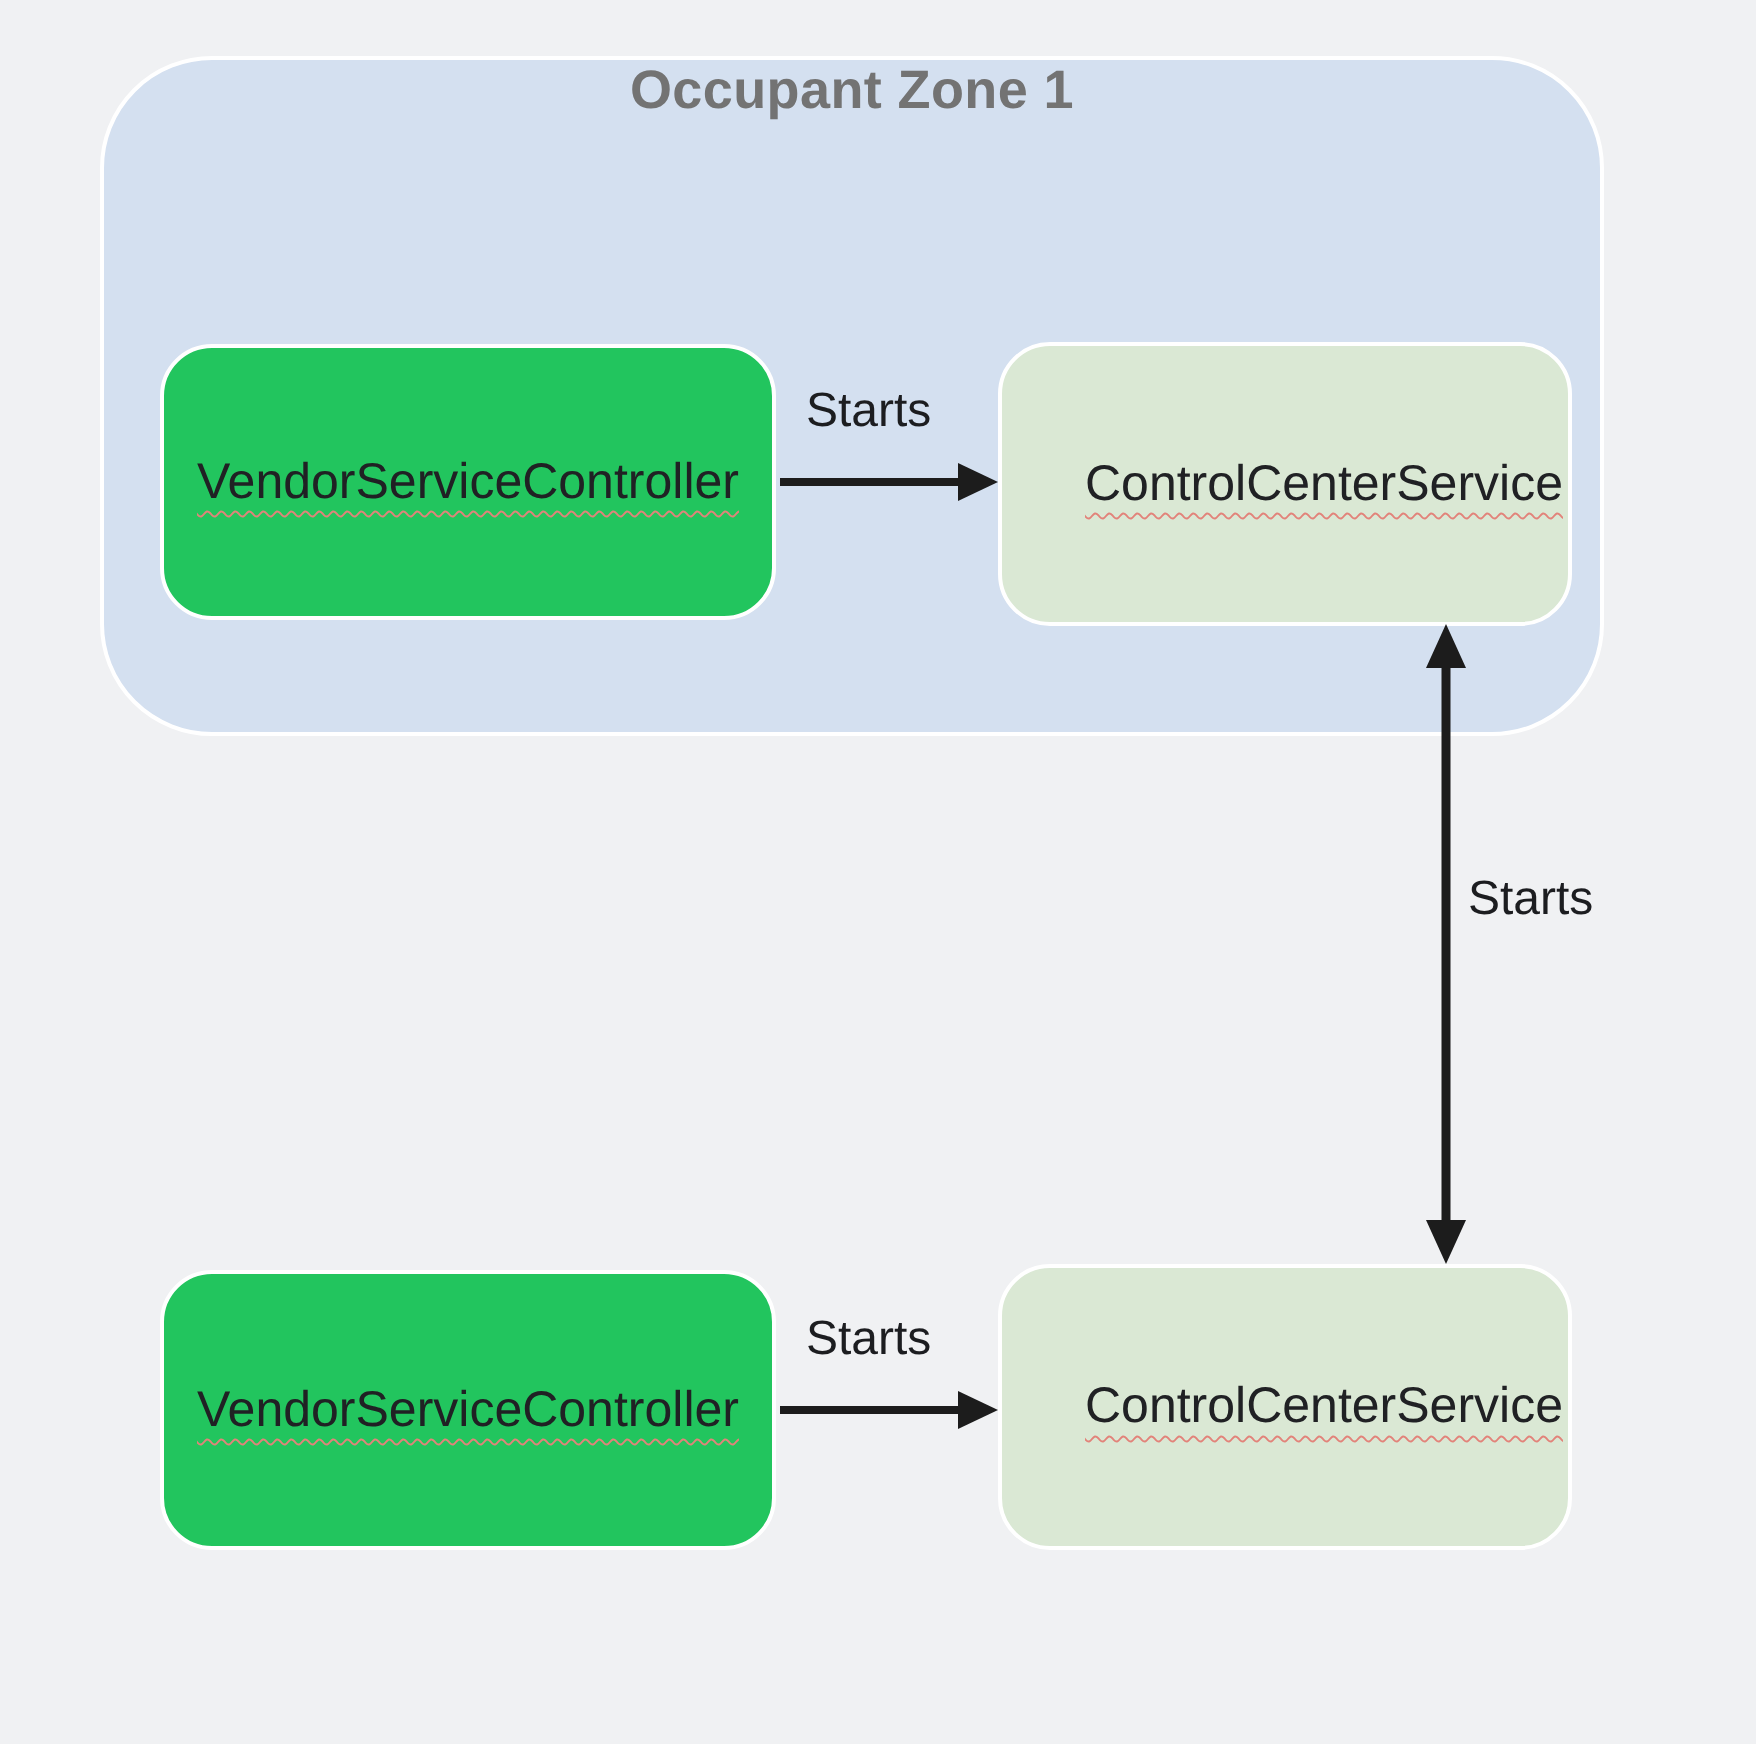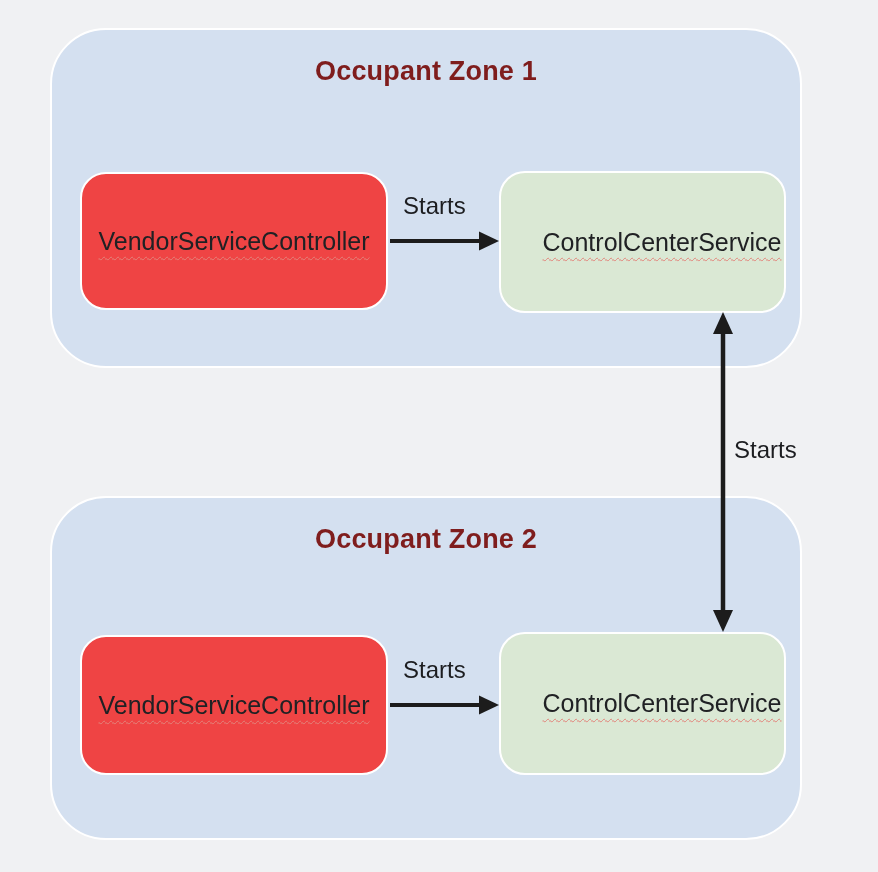--- a/index.html
+++ b/index.html
@@ -20,37 +20,36 @@
     left: 50px;
     width: 752px;
     background: #d4e0f0;
     border: 2px solid #ffffff;
     border-radius: 56px;
     box-sizing: border-box;
   }
   .zone-1 { top: 28px;  height: 340px; }
   .zone-2 { top: 496px; height: 344px; }
   .zone-title {
-    margin-top: 26px;
     text-align: center;
     font-size: 27px;
     font-weight: 700;
-    color: #7f1d1d;
+    color: #737373;
     letter-spacing: 0.2px;
   }
   .node {
     position: absolute;
     border: 2px solid #ffffff;
     border-radius: 26px;
     box-sizing: border-box;
     display: flex;
     align-items: center;
     justify-content: center;
   }
-  .node-vendor { background: #ef4444; }
+  .node-vendor { background: #22c55e; }
   .node-control { background: #dae8d4; padding-left: 39px; }
   .node-vendor-1  { left: 80px;  top: 172px; width: 308px; height: 138px; }
   .node-control-1 { left: 499px; top: 171px; width: 287px; height: 142px; }
   .node-vendor-2  { left: 80px;  top: 635px; width: 308px; height: 140px; }
   .node-control-2 { left: 499px; top: 632px; width: 287px; height: 143px; }
   .node-label {
     font-size: 25px;
     color: #202124;
     white-space: nowrap;
     text-decoration-line: underline;
@@ -79,23 +78,20 @@
 </style>
 </head>
 <body>
 
 <div class="canvas">
 
   <div class="zone zone-1">
     <div class="zone-title">Occupant Zone 1</div>
   </div>
 
-  <div class="zone zone-2">
-    <div class="zone-title">Occupant Zone 2</div>
-  </div>
 
   <div class="node node-vendor node-vendor-1">
     <span class="node-label">VendorServiceController</span>
   </div>
   <div class="node node-control node-control-1">
     <span class="node-label">ControlCenterService</span>
   </div>
 
   <div class="node node-vendor node-vendor-2">
     <span class="node-label">VendorServiceController</span>

